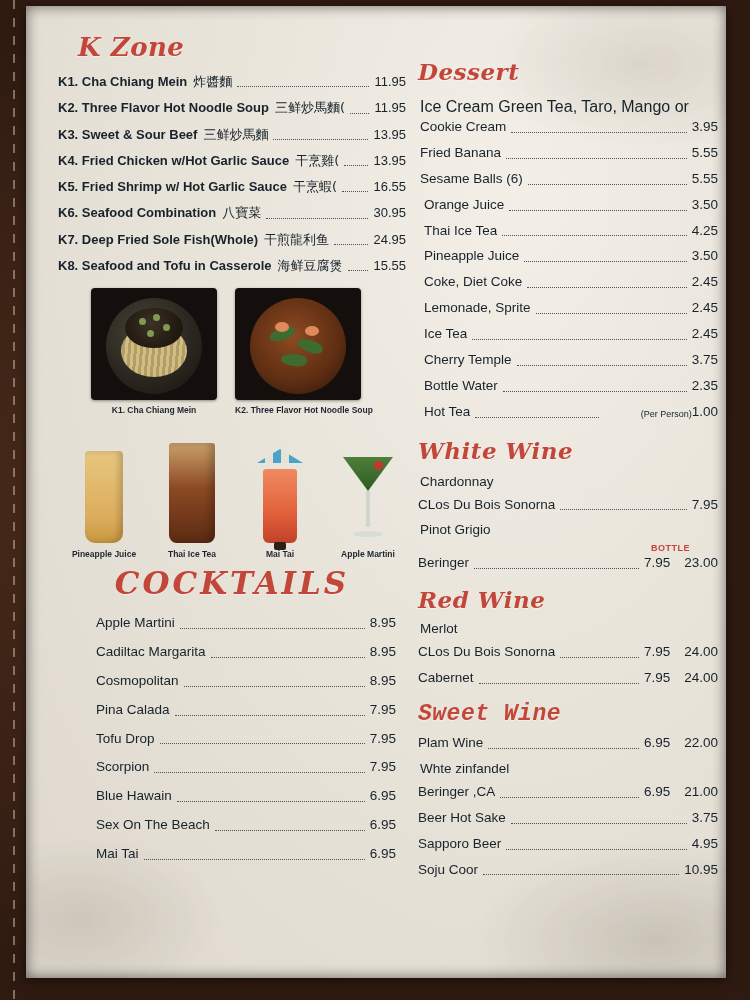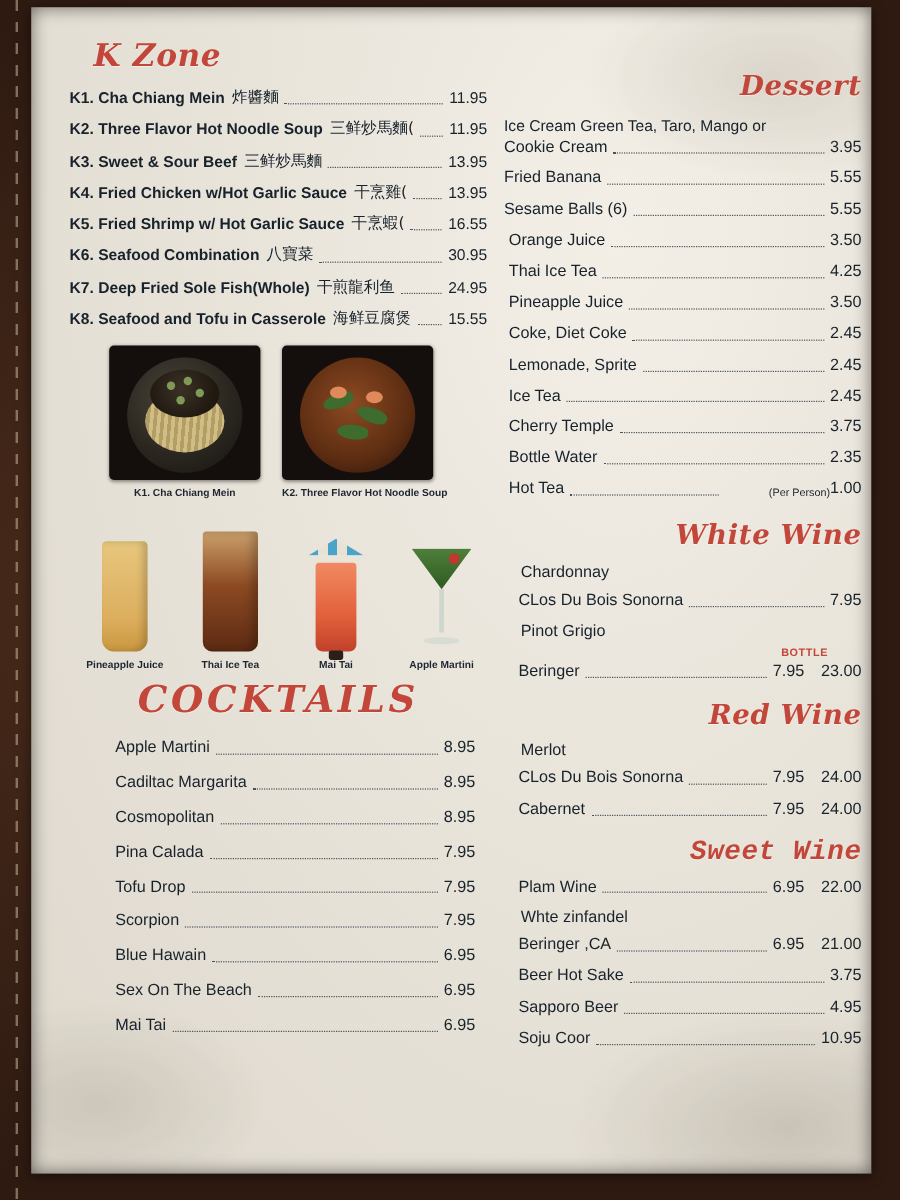--- a/index.html
+++ b/index.html
@@ -41,21 +41,21 @@
   }
   .col { position:absolute; }
   #left-col  { left:32px;  top:22px; width:348px; }
   #right-col { left:392px; top:52px; width:300px; }
 
   
   .script-head {
     font-family:"DejaVu Serif", serif;
     font-style:italic; font-weight:700;
     color:#c2473a; letter-spacing:.5px;
-    text-align:right;
+    text-align:left;
     text-shadow:0 1px 0 rgba(255,255,255,.45);
   }
   .h-kzone { font-size:26px; margin:4px 0 12px 20px; text-align:left; }
   .h-dessert { font-size:23px; margin:0 0 10px 0; }
   .h-bev     { font-size:23px; margin:14px 0 10px 0; }
   .h-white   { font-size:23px; margin:16px 0 10px 0; }
   .h-red     { font-size:23px; margin:14px 0 8px 0; }
   .h-sweet   { font-size:23px; margin:14px 0 8px 0;font-family:Liberation Mono, monospace; }
   .h-cocktails {
     font-family:"DejaVu Serif", serif;
@@ -155,23 +155,23 @@
   .g-martini .cherry { position:absolute; left:35px; top:10px; width:9px; height:9px; border-radius:50%; background:#c2372f; }
 
   .sub { font-size:13.5px; color:#17222b; margin:0 0 8px 2px; }
   .bottle-tag {
     font-size:9px; font-weight:700; color:#c2473a; text-align:right;
     margin:-2px 28px 2px 0; letter-spacing:.5px;
   }
   .ml6 { margin-left:6px; }
   #cocktails .row { font-size:13.5px; margin-bottom:12px; }
   #cocktails { margin-left:38px; margin-right:10px; }
-  .wine-block { margin-left:14px; }
+  .wine-block { }
   .dessert-lines { margin-left:2px; }
-  .dessert-lead { font-size:13px; color:#17222b; line-height:1.5; }
+  .dessert-lead { font-size:16px; color:#17222b; line-height:1.5; }
 </style>
 </head>
 <body>
 
 <div id="frame">
   <div id="stitch-left"></div>
 
   <div id="page">
 
     <div class="col" id="left-col">

